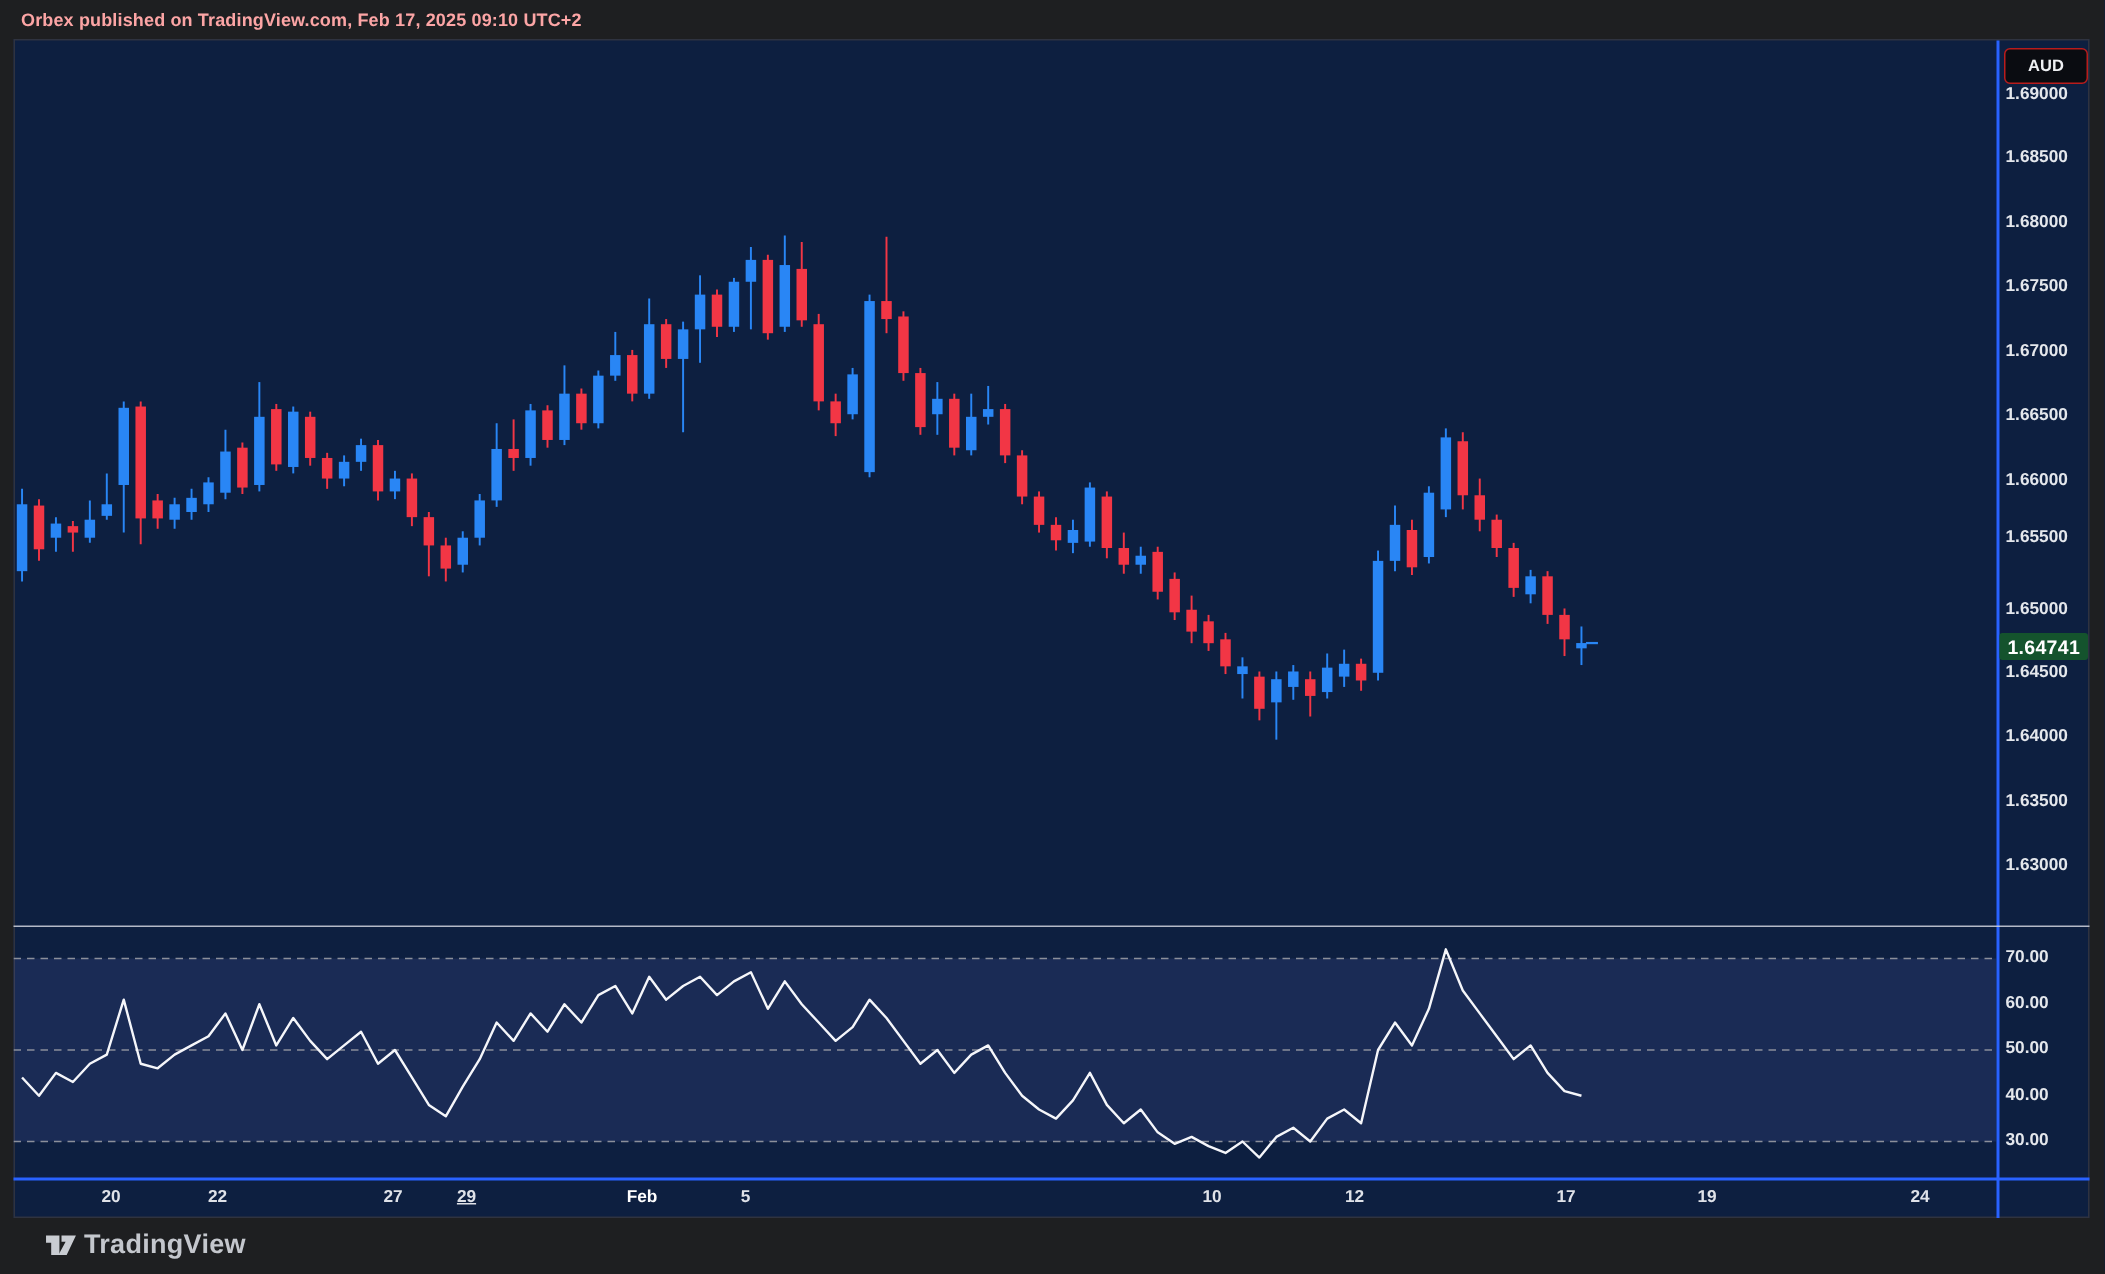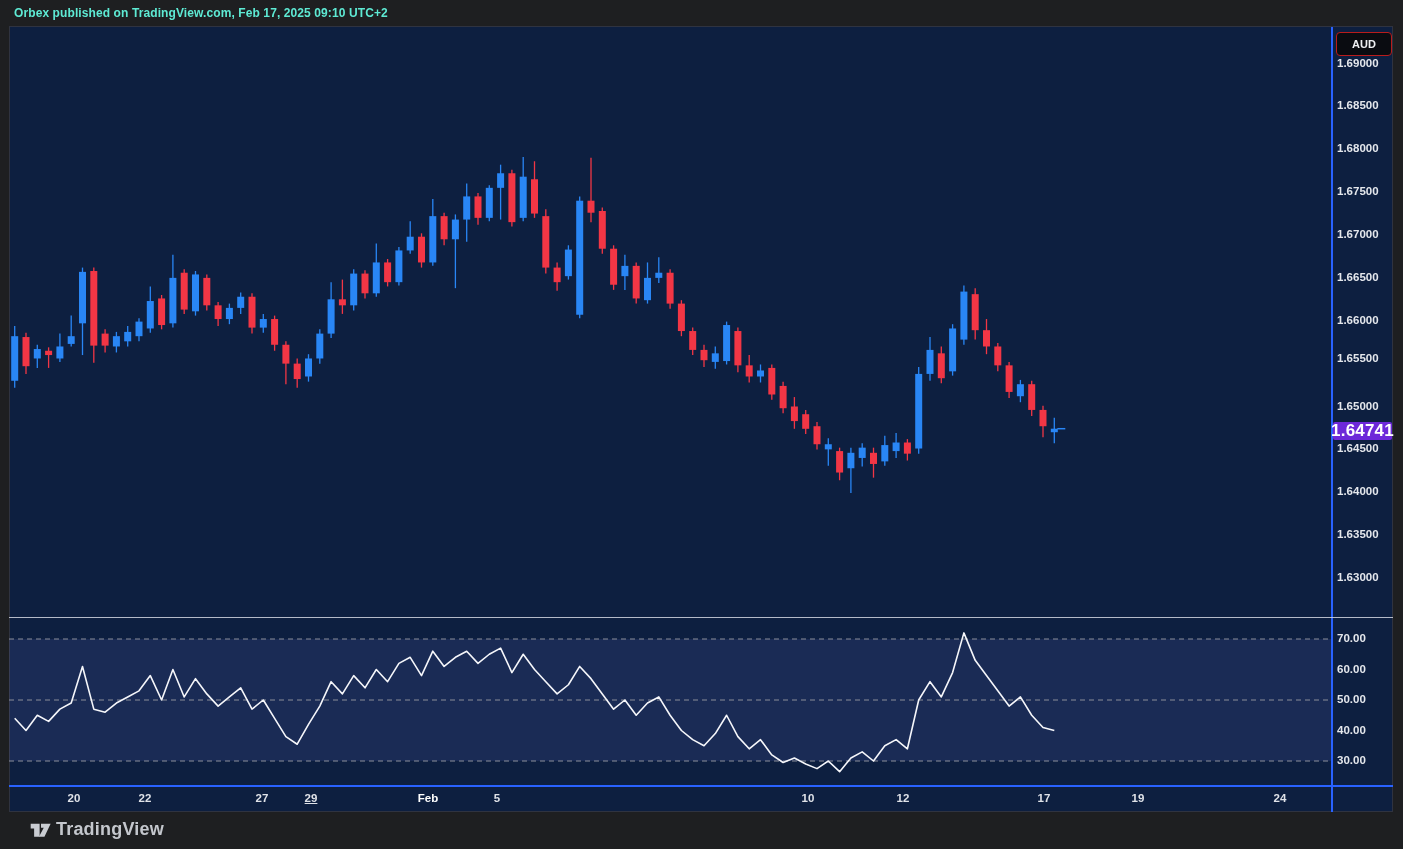--- a/index.html
+++ b/index.html
@@ -4,21 +4,21 @@
 <style>
   html,body{margin:0;padding:0;}
   body{
     width:1403px;height:849px;position:relative;overflow:hidden;
     background:#1e1f21;
     font-family:"Liberation Sans","DejaVu Sans",sans-serif;
     -webkit-font-smoothing:antialiased;
   }
   .hdr{
     position:absolute;left:14px;top:6px;height:16px;
-    color:#5eead4;font-size:12px;font-weight:700;letter-spacing:.1px;white-space:nowrap;
+    color:#fca5a5;font-size:12px;font-weight:700;letter-spacing:.1px;white-space:nowrap;
   }
   .frame{
     position:absolute;left:9px;top:26px;width:1384px;height:786px;
     background:#0d1f40;border:1px solid #2f3340;box-sizing:border-box;
   }
   .plot-svg{position:absolute;left:9px;top:27px;}
   .pane-sep{position:absolute;left:9px;top:617px;width:1384px;height:1px;background:rgba(210,214,224,.85);z-index:6;}
   .time-sep{position:absolute;left:9px;top:785px;width:1384px;height:2px;background:#2962ff;z-index:6;}
   .axis-v{position:absolute;left:1331px;top:27px;width:2px;height:785px;background:#2962ff;z-index:5;}
   .time-axis{position:absolute;left:9px;top:787px;width:1060px;height:25px;z-index:7;padding-left:44px;}
@@ -27,21 +27,21 @@
   .price-axis{position:absolute;left:1333px;top:27px;width:60px;height:785px;z-index:7;}
   .p-lbl{position:absolute;left:4px;color:#e4e7ec;font-size:11.5px;font-weight:700;white-space:nowrap;}
   .badge{
     position:absolute;left:1336px;top:32px;width:54px;height:22px;z-index:9;
     background:#0a0c11;border:1px solid #b91c1c;border-radius:4px;
     color:#eef0f3;font-size:11px;font-weight:700;
     display:flex;align-items:center;justify-content:center;
   }
   .last-price{
     position:absolute;left:1333px;top:422px;width:59px;height:18px;z-index:9;
-    background:#6d28d9;border-radius:2px;color:#ffffff;font-size:17px;font-weight:700;
+    background:#14532d;border-radius:2px;color:#ffffff;font-size:13px;font-weight:700;
     display:flex;align-items:center;justify-content:center;letter-spacing:.2px;
   }
   .footer{position:absolute;left:0;top:812px;width:1403px;height:37px;background:#1e1f21;z-index:8;}
   .tv-logo{position:absolute;left:30px;top:8px;width:22px;height:21px;}
   .tv-name{position:absolute;left:56px;top:7px;font-size:18px;font-weight:600;color:#c4c7cd;letter-spacing:.2px;}
 </style>
 </head>
 <body>
 
 <div class="hdr">Orbex published on TradingView.com, Feb 17, 2025 09:10 UTC+2</div>

